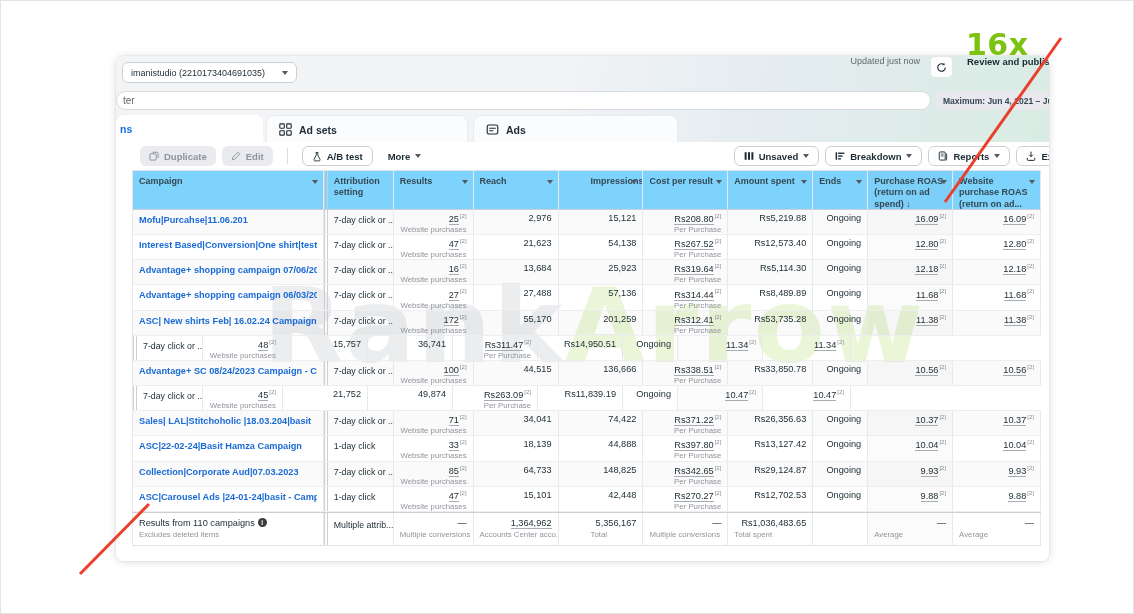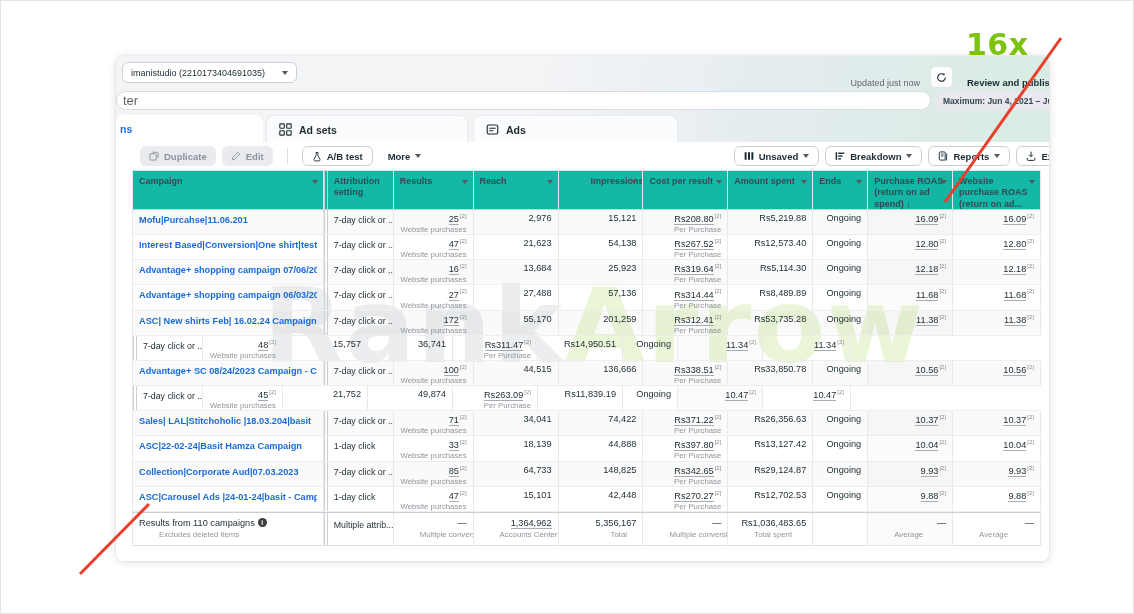--- a/index.html
+++ b/index.html
@@ -23,31 +23,31 @@
     box-shadow:0 1px 8px rgba(0,0,0,0.14), 0 0 0 1px rgba(0,0,0,0.03);
   }
   .topzone { position:absolute; left:0; top:0; width:100%; height:86px;
     background:linear-gradient(100deg,#f3f4f6 45%, #e4ecf0 70%, #d9ece3 100%); }
 
   
   .topbar { position:absolute; left:0; top:0; width:100%; height:32px; display:flex; align-items:center; }
   .acct { position:absolute; left:6px; top:6px; width:175px; height:21px; background:#fff;
     border:1px solid #ccd0d5; border-radius:6px; display:flex; align-items:center; padding:0 8px; cursor:pointer; }
   .acct span.txt { font-size:9px; color:#1c2b33; flex:1; overflow:hidden; white-space:nowrap; }
-  .tb-right { position:absolute; right:0; top:0; height:32px; display:flex; align-items:flex-end; }
+  .tb-right { position:absolute; right:0; top:0; height:32px; display:flex; align-items:flex-start; }
   .updated { font-size:9px; color:#65676b; margin-right:10px; }
   .refreshbtn { width:23px; height:22px; background:#fdfdfd; border:1px solid #e2e5e9; border-radius:5px;
     display:flex; align-items:center; justify-content:center; margin-right:14px; cursor:pointer; }
   .reviewbtn { font-size:9.5px; font-weight:bold; color:#1c2b33; white-space:nowrap; width:82px; overflow:hidden; cursor:pointer; }
 
   
   .filterrow { position:absolute; left:0; top:32px; width:100%; height:27px; }
   .searchbox { position:absolute; left:0px; top:3px; width:815px; height:19px; background:#fff;
     border:1px solid #d8dbe0; border-radius:10px; display:flex; align-items:center; padding-left:6px; }
-  .searchbox span { font-size:13px; color:#65676b; }
+  .searchbox span { font-size:10px; color:#65676b; }
   .datechip { position:absolute; left:820px; top:3px; width:113px; height:19px; background:#e9e8ee;
     border-radius:6px; display:flex; align-items:center; padding-left:7px; overflow:hidden; cursor:pointer; }
   .datechip span { font-size:8.5px; color:#344854; white-space:nowrap; font-weight:bold; }
 
   
   .tabs { position:absolute; left:0; top:59px; width:100%; height:28px; }
   .tab { position:absolute; top:0; height:28px; display:flex; align-items:center; cursor:pointer; }
   .tab-campaigns { left:0; width:147px; background:#fff; border-radius:8px 8px 0 0; padding-left:4px; }
   .tab-campaigns .tlabel { color:#1a6fe0; font-weight:bold; font-size:10.5px; }
   .tab-card { background:#fbfcfd; border:1px solid #e9ebee; border-bottom:none; border-radius:8px 8px 0 0; padding-left:12px; gap:7px; }
@@ -78,21 +78,21 @@
   .c-attr  { width:66px; }
   .c-res   { width:80px; }
   .c-reach { width:85px; }
   .c-impr  { width:85px;padding-left:32px; }
   .c-cpr   { width:85px; }
   .c-spent { width:85px; }
   .c-ends  { width:55px; }
   .c-proas { width:85px; background:rgba(0,0,0,0.015); }
   .c-wroas { width:88px; border-right:1px solid #e7e9ec; }
 
-  .thead { border-top:1px solid #dfe2e6; border-bottom:1px solid #ccd0d5; border-left:1px solid #e7e9ec; height:40px; background:#14b8a6; position:relative; z-index:3; }
+  .thead { border-top:1px solid #dfe2e6; border-bottom:1px solid #ccd0d5; border-left:1px solid #e7e9ec; height:40px; background:#7dd3fc; position:relative; z-index:3; }
   .thead .cell { font-size:9px; font-weight:bold; color:#344854; line-height:1.25; padding-top:5px; }
   .hcar { position:absolute; right:5px; top:9px; }
 
   .tbody { position:relative; border-left:1px solid #e7e9ec; }
   .rowline { height:25.17px; border-bottom:1px solid #eceef0; position:relative; z-index:2; }
   .rowline:nth-child(odd of .rowline) { background:rgba(0,0,0,0.018); }
   .num { text-align:right; font-size:9.2px; color:#1c2b33; }
   .sub { text-align:right; font-size:7.8px; color:#90949c; margin-top:1px; white-space:nowrap; }
   .clink { font-size:9.2px; color:#1b6bd6; white-space:nowrap; overflow:hidden; display:block; padding-top:2px; cursor:pointer;font-weight:bold; }
   .attr-t { font-size:8.8px; color:#1c2b33; white-space:nowrap; padding-top:2px; }
@@ -100,21 +100,21 @@
   sup.fn { font-size:6px; color:#8a8d91; margin-left:1px; }
 
   .watermark { position:absolute; left:130px; top:55px; z-index:1; font-size:104px; font-weight:bold;
     letter-spacing:2px; white-space:nowrap; font-family:"DejaVu Sans", sans-serif; }
   .wm-a { color:rgba(210,214,218,0.45); }
   .wm-b { color:rgba(190,224,130,0.30); }
 
   .tfoot { border-top:1px solid #ccd0d5; border-bottom:1px solid #dfe2e6; border-left:1px solid #e7e9ec; height:34px; background:#fff; position:relative; z-index:3; }
   .tfoot .cell { padding-top:5px; }
   .fmain { font-size:9.2px; color:#1c2b33; }
-  .fsub { font-size:7.8px; color:#90949c; margin-top:2px; white-space:nowrap;margin-left:20px; }
+  .fsub { font-size:7.8px; color:#90949c; margin-top:2px; white-space:nowrap; }
   .r { text-align:right; }
   .infoicon { display:inline-block; width:9px; height:9px; border-radius:50%; background:#3a3b3c; color:#fff;
     font-size:6.5px; text-align:center; line-height:9px; font-weight:bold; margin-left:3px; vertical-align:1px; }
 
   .car { width:0; height:0; border-left:3.5px solid transparent; border-right:3.5px solid transparent; border-top:4.5px solid #55585c; display:inline-block; }
   .icn { flex:0 0 auto; display:inline-flex; }
 </style>
 </head>
 <body>
 

